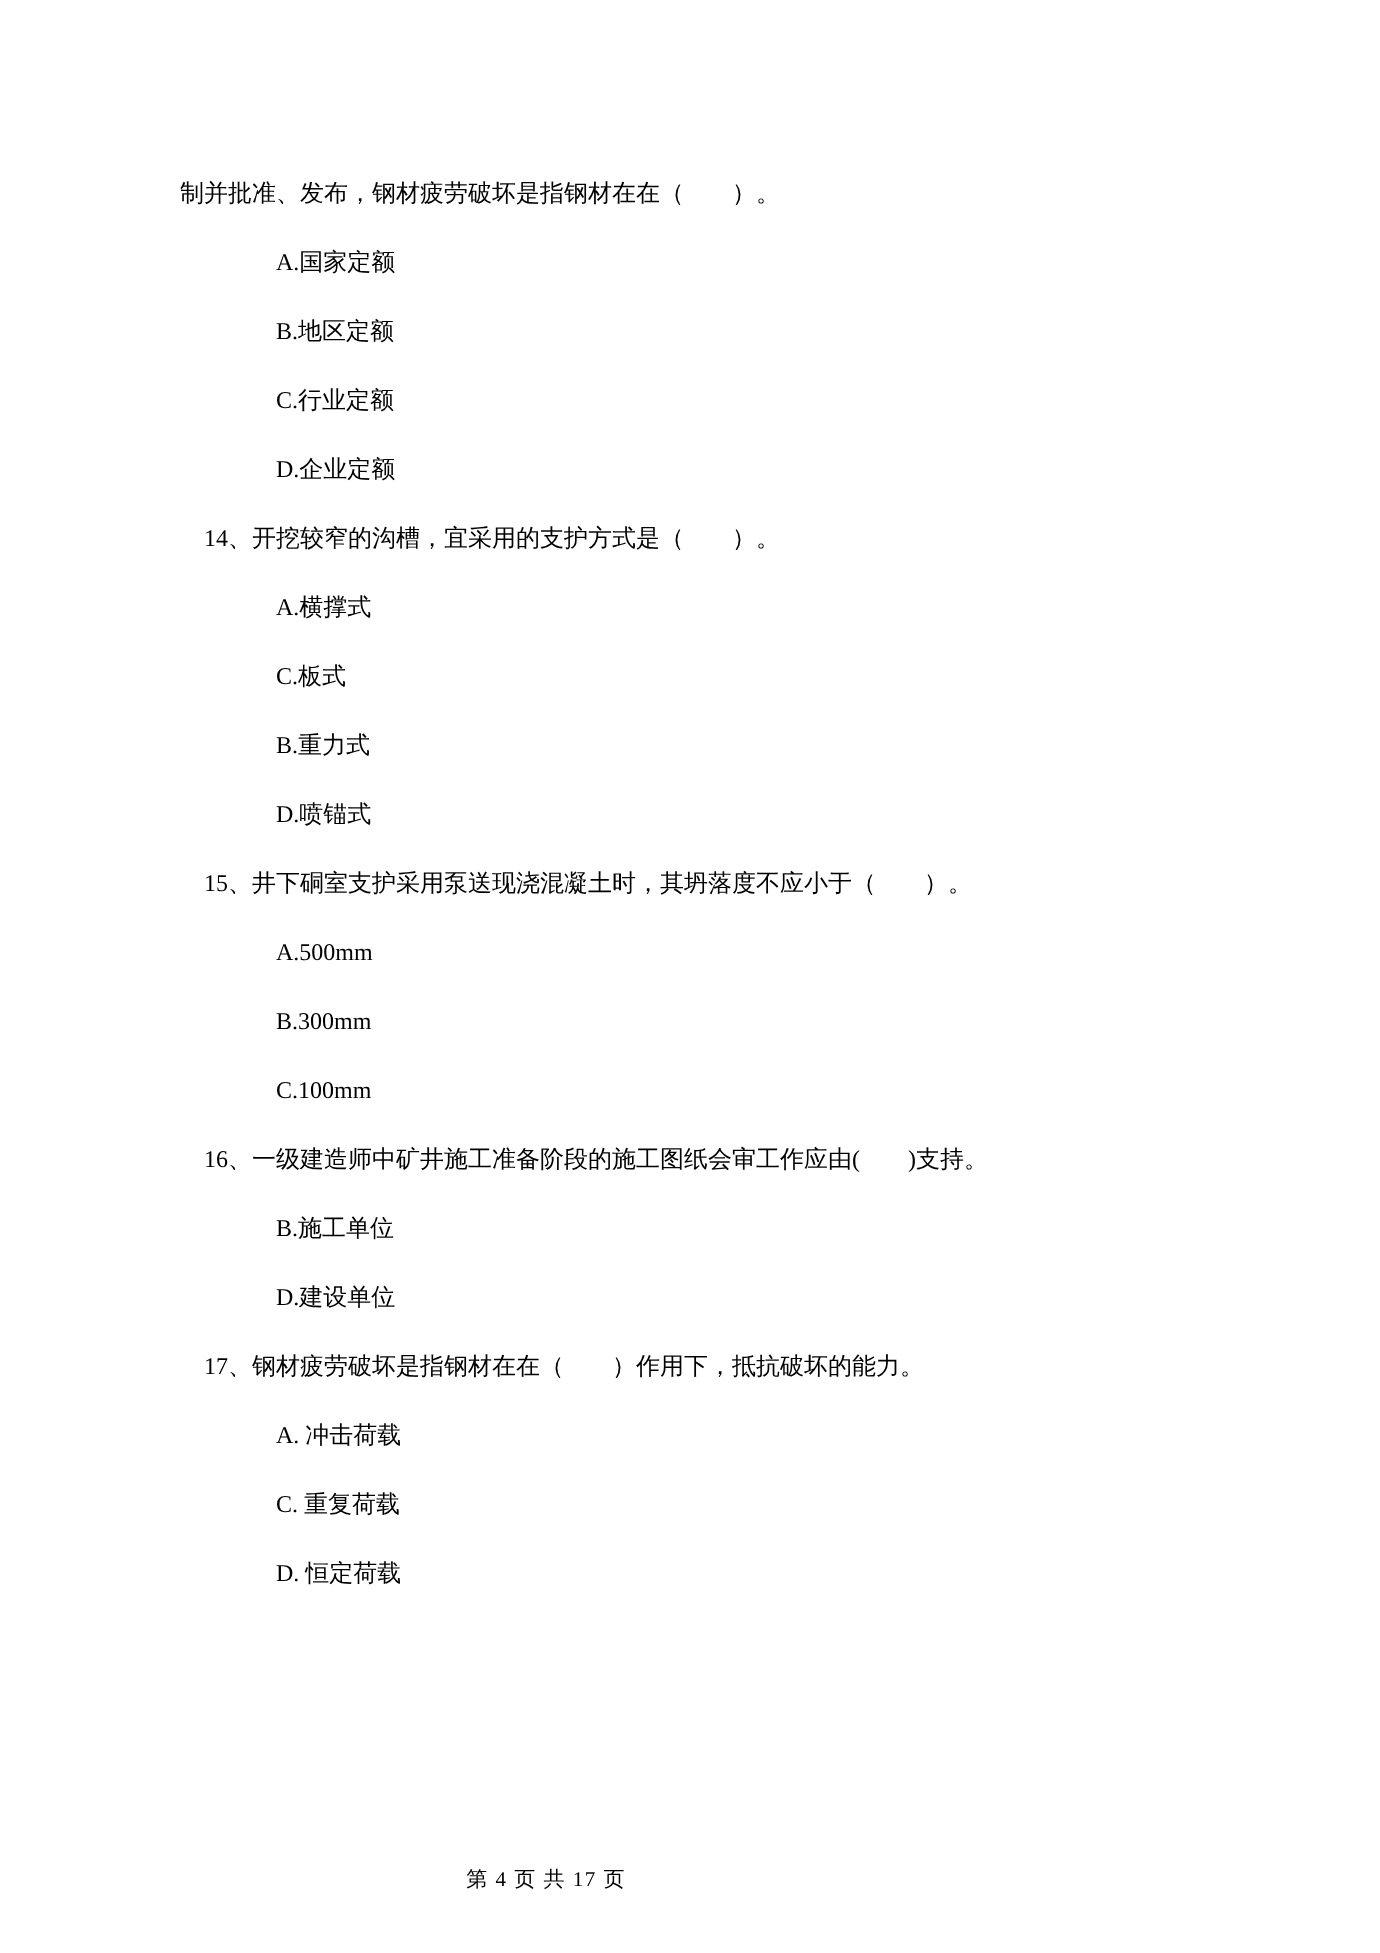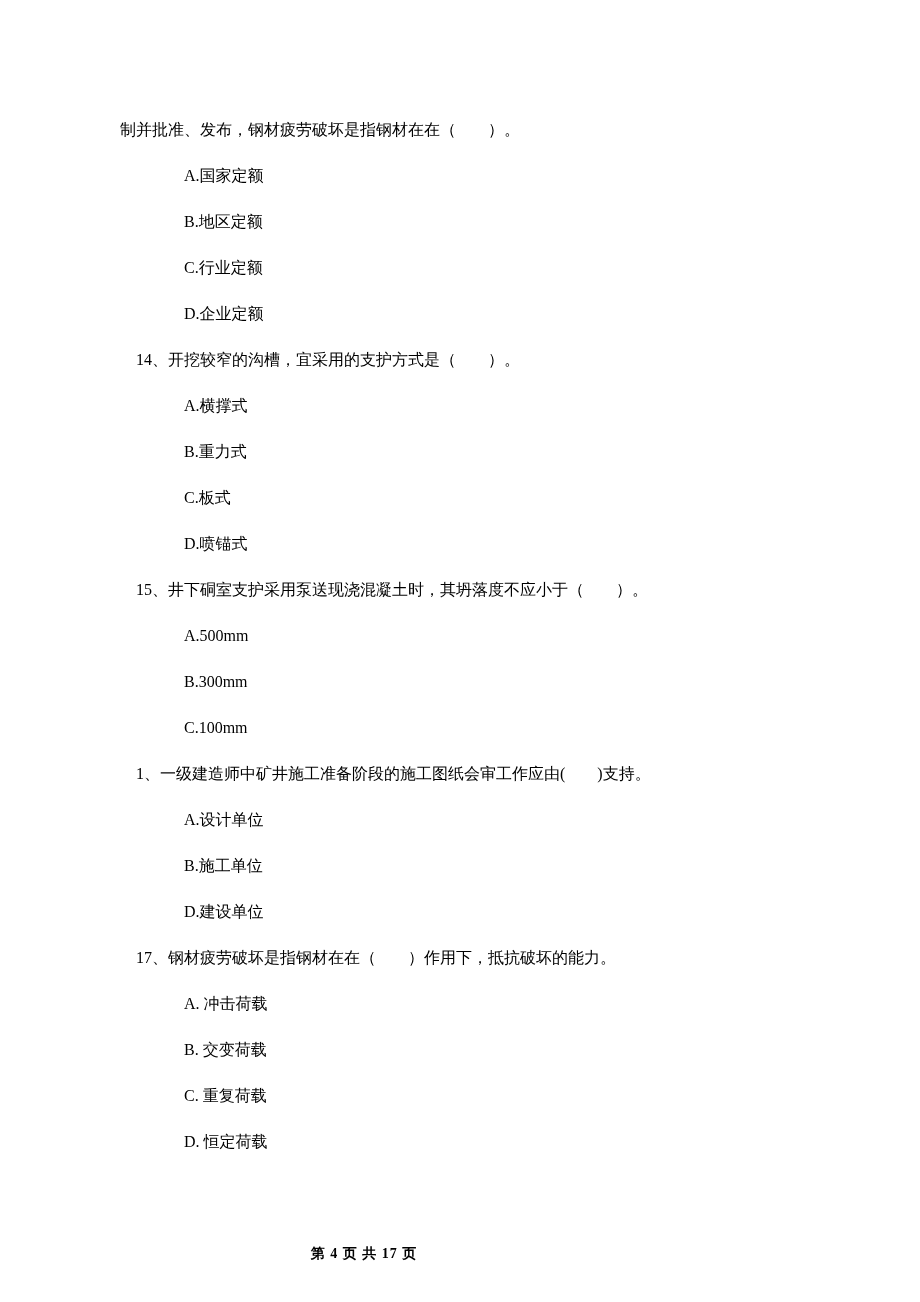--- a/index.html
+++ b/index.html
@@ -37,61 +37,58 @@
     margin-bottom: 6px;
   }
   .footer {
     position: absolute;
     bottom: 38px;
     left: 0;
     width: 728px;
     text-align: center;
     font-size: 14px;
     letter-spacing: 1px;
-    font-weight: bold;
   }
   
 </style>
 </head>
 <body>
 
 <div class="page">
 
   <div class="q-block">
     <p class="q-stem">制并批准、发布，钢材疲劳破坏是指钢材在在（　　）。</p>
     <p class="option">A.国家定额</p>
     <p class="option">B.地区定额</p>
     <p class="option">C.行业定额</p>
     <p class="option">D.企业定额</p>
   </div>
 
   <div class="q-block">
     <p class="q-stem-indent">14、开挖较窄的沟槽，宜采用的支护方式是（　　）。</p>
     <p class="option">A.横撑式</p>
+    <p class="option">C.板式</p>
     <p class="option">B.重力式</p>
-    <p class="option">C.板式</p>
     <p class="option">D.喷锚式</p>
   </div>
 
   <div class="q-block">
     <p class="q-stem-indent">15、井下硐室支护采用泵送现浇混凝土时，其坍落度不应小于（　　）。</p>
     <p class="option">A.500mm</p>
     <p class="option">B.300mm</p>
     <p class="option">C.100mm</p>
   </div>
 
   <div class="q-block">
-    <p class="q-stem-indent">1、一级建造师中矿井施工准备阶段的施工图纸会审工作应由(　　)支持。</p>
-    <p class="option">A.设计单位</p>
+    <p class="q-stem-indent">16、一级建造师中矿井施工准备阶段的施工图纸会审工作应由(　　)支持。</p>
     <p class="option">B.施工单位</p>
     <p class="option">D.建设单位</p>
   </div>
 
   <div class="q-block">
     <p class="q-stem-indent">17、钢材疲劳破坏是指钢材在在（　　）作用下，抵抗破坏的能力。</p>
     <p class="option">A. 冲击荷载</p>
-    <p class="option">B. 交变荷载</p>
     <p class="option">C. 重复荷载</p>
     <p class="option">D. 恒定荷载</p>
   </div>
 
   <div class="footer">第 4 页 共 17 页</div>
 </div>
 
 </body></html>

